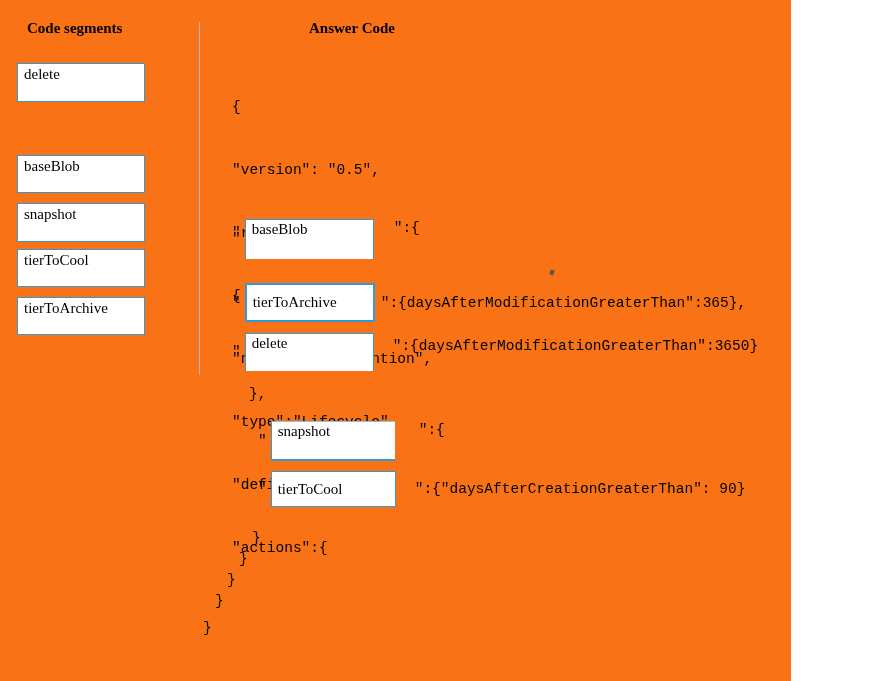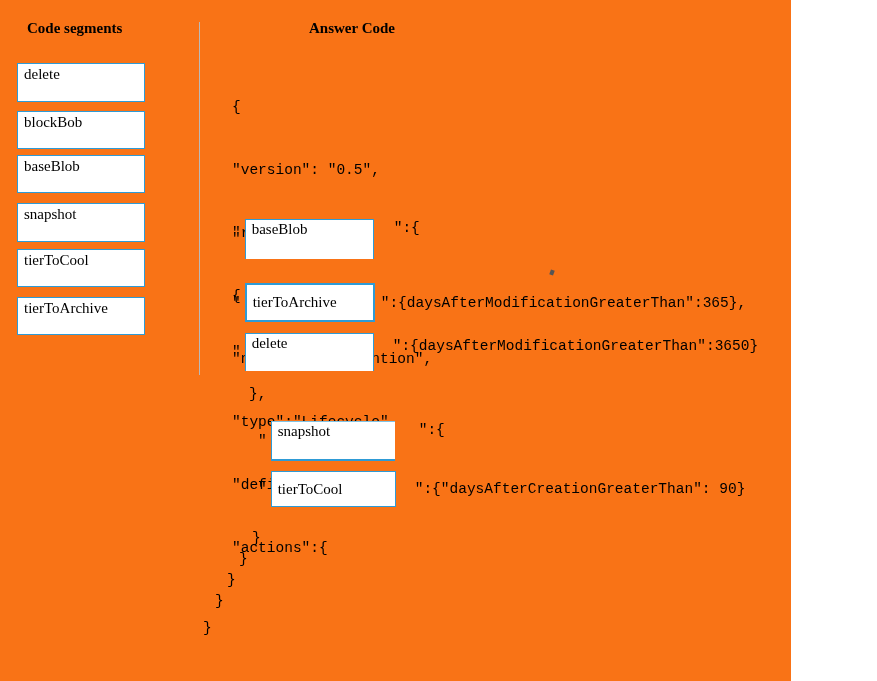--- a/index.html
+++ b/index.html
@@ -133,23 +133,20 @@
   <div class="col-header" id="code-segments-header">Code segments</div>
 
   <div class="col-header" id="answer-area-header">Answer Code</div>
 
   <div id="divider"></div>
 
   <div class="tile" style="left:17px; top:63px; width:128px; height:39px;">
     <span>delete</span>
   </div>
 
-  <div class="tile" style="left:17px; top:111px; width:128px; height:38px;">
-    <span>blockBob</span>
-  </div>
 
   <div class="tile" style="left:17px; top:155px; width:128px; height:38px;">
     <span>baseBlob</span>
   </div>
 
   <div class="tile" style="left:17px; top:203px; width:128px; height:39px;">
     <span>snapshot</span>
   </div>
 
   <div class="tile" style="left:17px; top:249px; width:128px; height:38px;">

